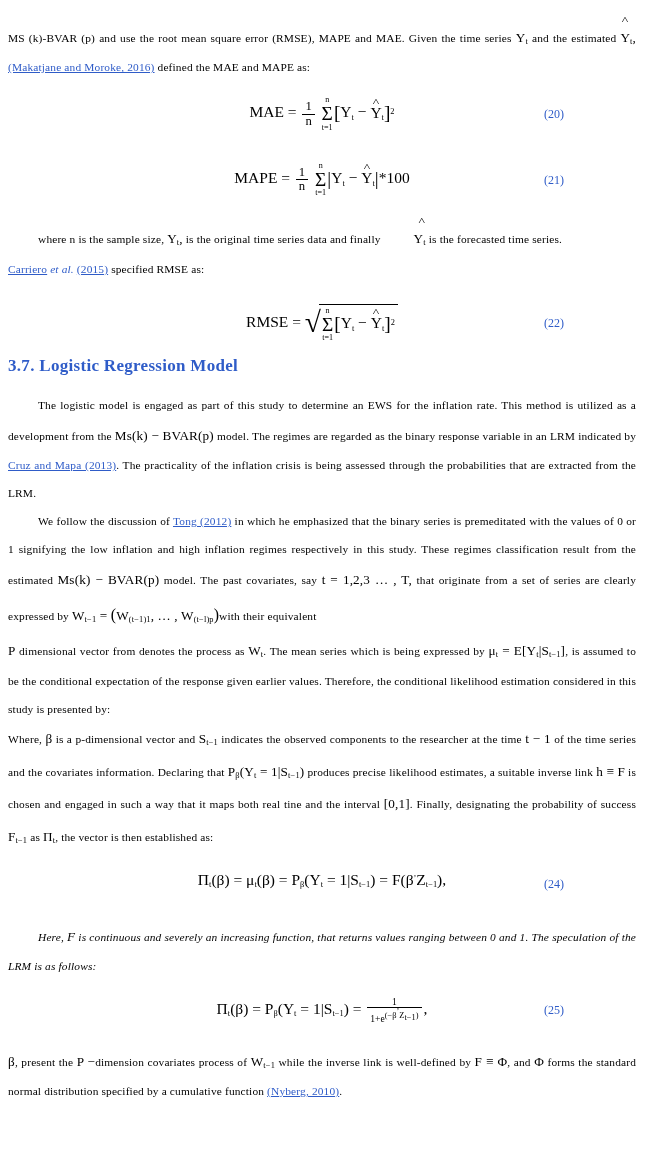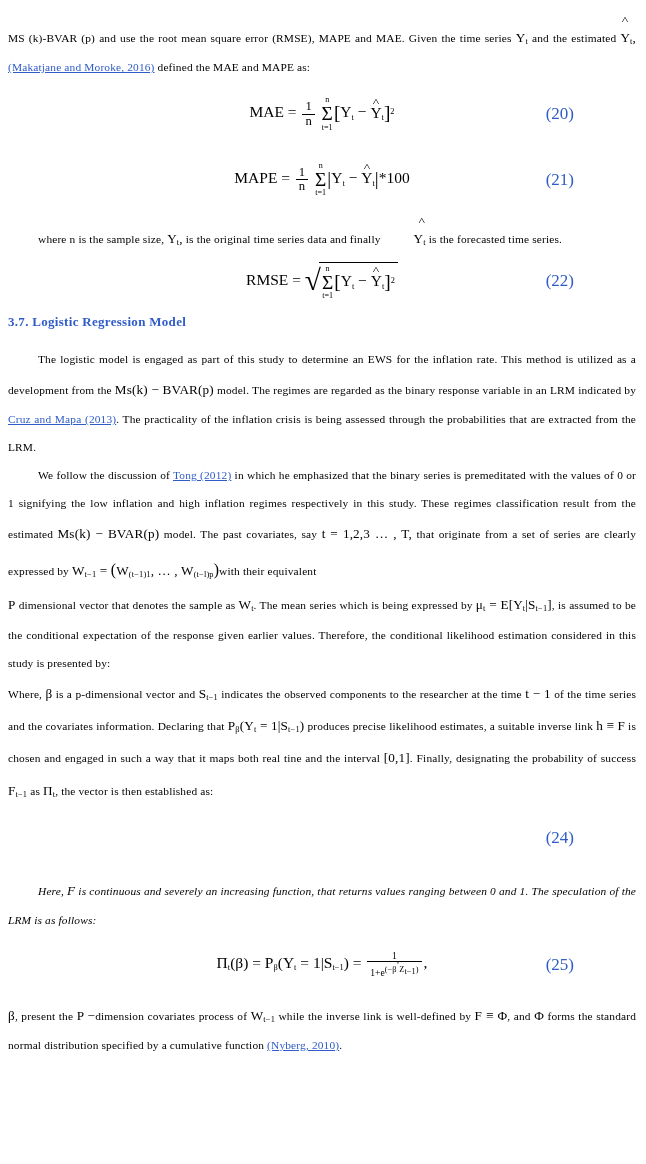--- a/index.html
+++ b/index.html
@@ -75,24 +75,24 @@
     min-height: 26px;
   }
   .eq-inner {
     display: inline-block;
     font-size: 15.5px;
     font-family: "Liberation Serif", serif;
     line-height: 1.2;
   }
   .eq-num {
     position: absolute;
-    right: 62px;
+    right: 72px;
     top: 50%;
     transform: translateY(-50%);
-    font-size: 17px;
+    font-size: 12px;
     color: #2f5cc8;
   }
   .frac {
     display: inline-block;
     vertical-align: middle;
     text-align: center;
     margin: 0 2px;
     font-size: 0.82em;
     line-height: 1.05;
   }
@@ -144,21 +144,21 @@
   .sqrt-body {
     display: inline-block;
     border-top: 1px solid #000;
     padding: 2px 3px 0 2px;
     vertical-align: middle;
     margin-left: -2px;
   }
   .section-head {
     color: #2f5cc8;
     font-weight: bold;
-    font-size: 13px;
+    font-size: 17px;
     margin: 6px 0 8px 0;
     letter-spacing: 0.3px;
   }
   .nowrap { white-space: nowrap; }
 </style>
 </head>
 <body>
 
 <div class="page">
   <div class="body-text">
@@ -191,22 +191,28 @@
     </div>
 
     <p class="para indent" style="margin-top:26px;">
       <span>where n is the sample size,</span>
       <span class="mathvar nowrap">Y<span class="sub">t</span>,</span>
       <span>is the original time series data and finally</span>
       <span class="mathvar nowrap"><span class="hat-wrap">Y<span class="hat">^</span></span><span class="sub">t</span></span>
       <span>is the forecasted time series.</span>
     </p>
 
-
-    <div class="eq-block" style="margin-top:6px;">
+    <p class="para">
+      <span class="cite">Carriero</span>
+      <span class="cite-it">et al.</span>
+      <span class="cite">(2015)</span>
+      <span>specified RMSE as:</span>
+    </p>
+
+    <div class="eq-block" style="margin-top:20px;">
       <span class="eq-inner">
         RMSE =
         <span class="sqrt-wrap"><span class="sqrt-sign">√</span><span class="sqrt-body"><span class="sum"><span class="lim-top">n</span><span class="sigma">Σ</span><span class="lim-bot">t=1</span></span><span class="bracket-sq">[</span>Y<span class="sub">t</span> − <span class="hat-wrap">Y<span class="hat">^</span></span><span class="sub">t</span><span class="bracket-sq">]</span><span class="sup">2</span></span></span>
       </span>
       <span class="eq-num">(22)</span>
     </div>
 
     <div class="section-head" style="margin-top:14px;">3.7.  Logistic  Regression  Model</div>
 
     <p class="para indent" style="margin-top:16px;">
@@ -222,21 +228,21 @@
       <span>in which he emphasized that the binary series is premeditated with the values of 0 or 1 signifying the low inflation and high inflation regimes respectively in this study. These regimes classification result from the estimated</span>
       <span class="mathvar nowrap">Ms(k) − BVAR(p)</span>
       <span>model. The past covariates, say</span>
       <span class="mathvar nowrap">t = 1,2,3 … , T,</span>
       <span>that originate from a set of series are clearly expressed by</span>
       <span class="mathvar nowrap">W<span class="sub">t−1</span> = <span style="font-size:1.2em;">(</span>W<span class="sub">(t−1)1</span>, … , W<span class="sub">(t−l)p</span><span style="font-size:1.2em;">)</span></span><span>with their equivalent</span>
     </p>
 
     <p class="para">
       <span class="mathvar">P</span>
-      <span>dimensional vector that denotes the sample as</span>
+      <span>dimensional vector from denotes the process as</span>
       <span class="mathvar nowrap">W<span class="sub">t</span></span><span>. The mean series which is being expressed by</span>
       <span class="mathvar nowrap">μ<span class="sub">t</span> = E[Y<span class="sub">t</span>|S<span class="sub">t−1</span>]</span><span>, is assumed to be the conditional expectation of the response given earlier values. Therefore, the conditional likelihood estimation considered in this study is presented by:</span>
     </p>
 
     <p class="para">
       <span>Where,</span>
       <span class="mathvar">β</span>
       <span>is a p-dimensional vector and</span>
       <span class="mathvar nowrap">S<span class="sub">t−1</span></span>
       <span>indicates the observed components to the researcher at the time</span>
@@ -246,20 +252,23 @@
       <span>produces precise likelihood estimates, a suitable inverse link</span>
       <span class="mathvar nowrap">h ≡ F</span>
       <span>is chosen and engaged in such a way that it maps both real tine and the interval</span>
       <span class="mathvar nowrap">[0,1]</span><span>. Finally, designating the probability of success</span>
       <span class="mathvar nowrap">F<span class="sub">t−1</span></span>
       <span>as</span>
       <span class="mathvar nowrap">Π<span class="sub">t</span></span><span>, the vector is then established as:</span>
     </p>
 
     <div class="eq-block" style="margin-top:18px;">
+      <span class="eq-inner">
+        Π<span class="sub">t</span>(β) = μ<span class="sub">t</span>(β) = P<span class="sub">β</span>(Y<span class="sub">t</span> = 1|S<span class="sub">t−1</span>) = F(β<span class="sup">’</span>Z<span class="sub">t−1</span>),
+      </span>
       <span class="eq-num">(24)</span>
     </div>
 
     <p class="para indent" style="margin-top:24px;font-style:italic;">
       <span>Here,</span>
       <span class="mathvar">F</span>
       <span>is continuous and severely an increasing function, that returns values ranging between 0 and 1. The speculation of the LRM is as follows:</span>
     </p>
 
     <div class="eq-block" style="margin-top:16px;">

